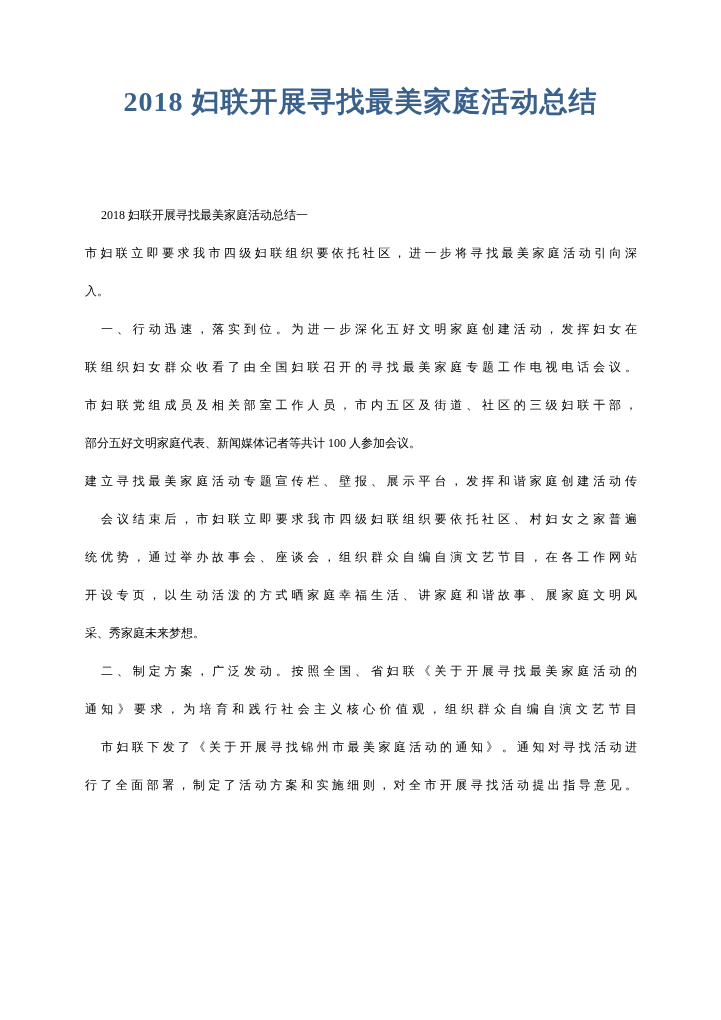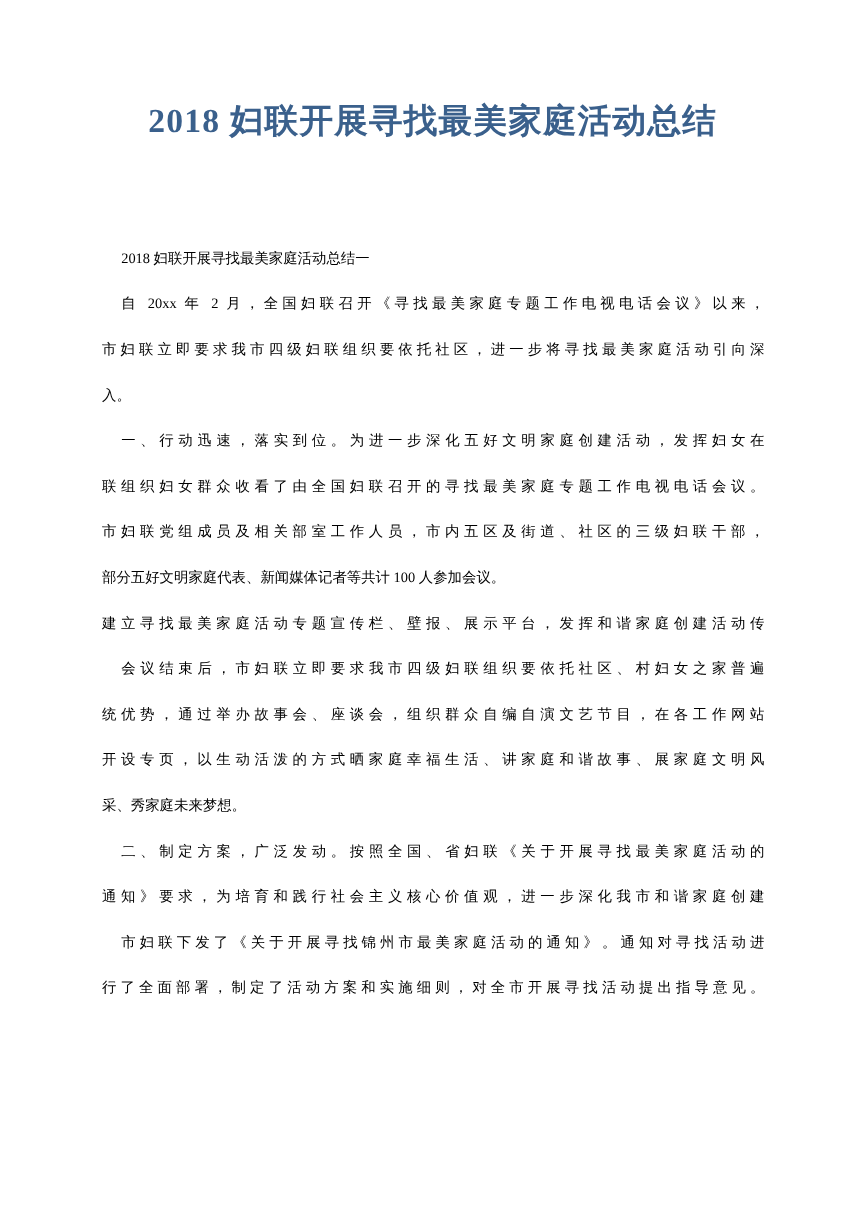--- a/index.html
+++ b/index.html
@@ -63,32 +63,31 @@
   }
 </style>
 </head>
 <body>
 
 <div class="page" style="background: rgb(255, 255, 255);">
   <div class="doc-title" style="color: rgb(58, 96, 140);">2018 妇联开展寻找最美家庭活动总结</div>
 
   <div class="doc-body" style="color: rgb(0, 0, 0);">
       <div class="line indent">2018 妇联开展寻找最美家庭活动总结一</div>
-      <div class="line indent flush">自 20xx 年 2 月，全国妇联召开《寻找最美家庭专题工作电视电话会议》以来，</div>
       <div class="line flush">市妇联立即要求我市四级妇联组织要依托社区，进一步将寻找最美家庭活动引向深</div>
       <div class="line">入。</div>
       <div class="line indent flush">一、行动迅速，落实到位。为进一步深化五好文明家庭创建活动，发挥妇女在</div>
       <div class="line flush">联组织妇女群众收看了由全国妇联召开的寻找最美家庭专题工作电视电话会议。</div>
       <div class="line flush">市妇联党组成员及相关部室工作人员，市内五区及街道、社区的三级妇联干部，</div>
       <div class="line">部分五好文明家庭代表、新闻媒体记者等共计 100 人参加会议。</div>
       <div class="line flush">建立寻找最美家庭活动专题宣传栏、壁报、展示平台，发挥和谐家庭创建活动传</div>
       <div class="line indent flush">会议结束后，市妇联立即要求我市四级妇联组织要依托社区、村妇女之家普遍</div>
       <div class="line flush">统优势，通过举办故事会、座谈会，组织群众自编自演文艺节目，在各工作网站</div>
       <div class="line flush">开设专页，以生动活泼的方式晒家庭幸福生活、讲家庭和谐故事、展家庭文明风</div>
       <div class="line">采、秀家庭未来梦想。</div>
       <div class="line indent flush">二、制定方案，广泛发动。按照全国、省妇联《关于开展寻找最美家庭活动的</div>
-      <div class="line flush">通知》要求，为培育和践行社会主义核心价值观，进一步深化我市和谐家庭创建</div>
+      <div class="line flush">通知》要求，为培育和践行社会主义核心价值观，组织群众自编自演文艺节目</div>
       <div class="line indent flush">市妇联下发了《关于开展寻找锦州市最美家庭活动的通知》。通知对寻找活动进</div>
       <div class="line flush">行了全面部署，制定了活动方案和实施细则，对全市开展寻找活动提出指导意见。</div>
     </div>
 
   <div class="text-cursor" style="background: rgb(18, 165, 165);"></div>
 </div>
 
 </body></html>

